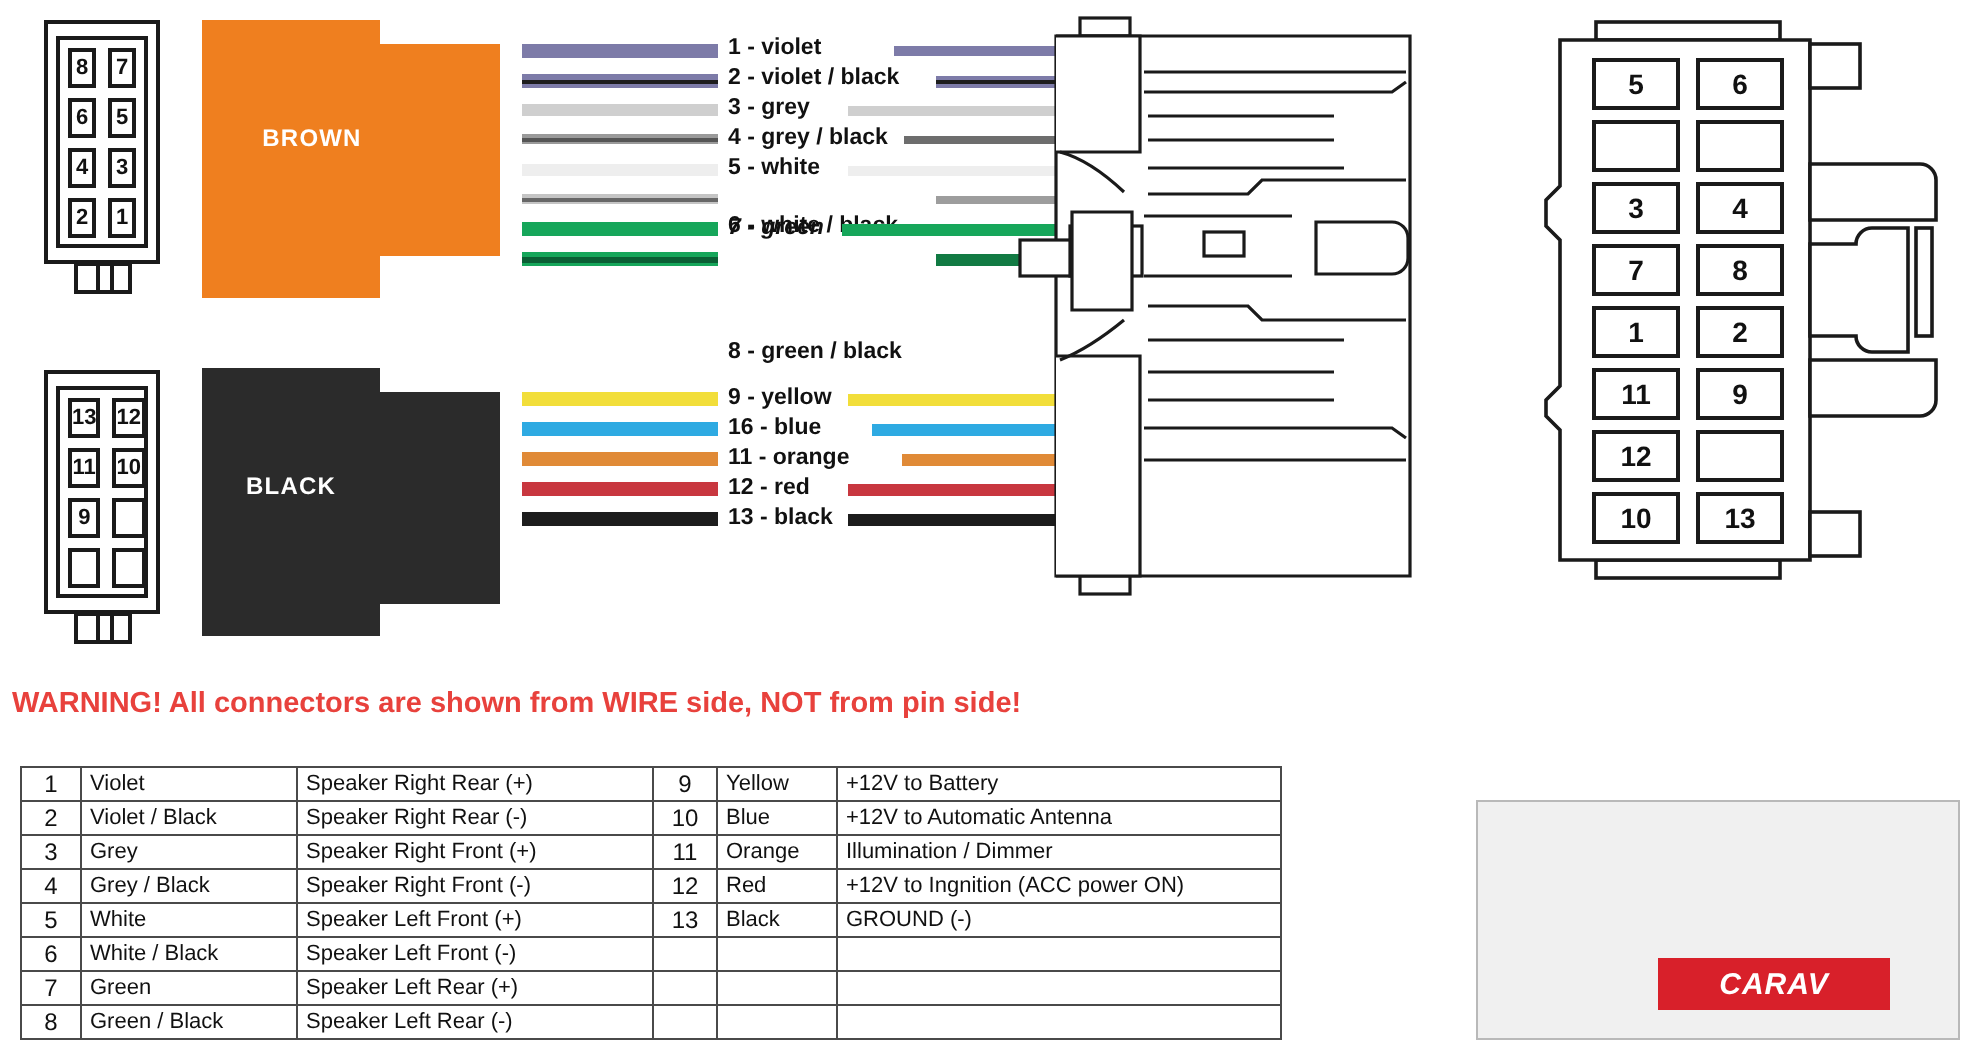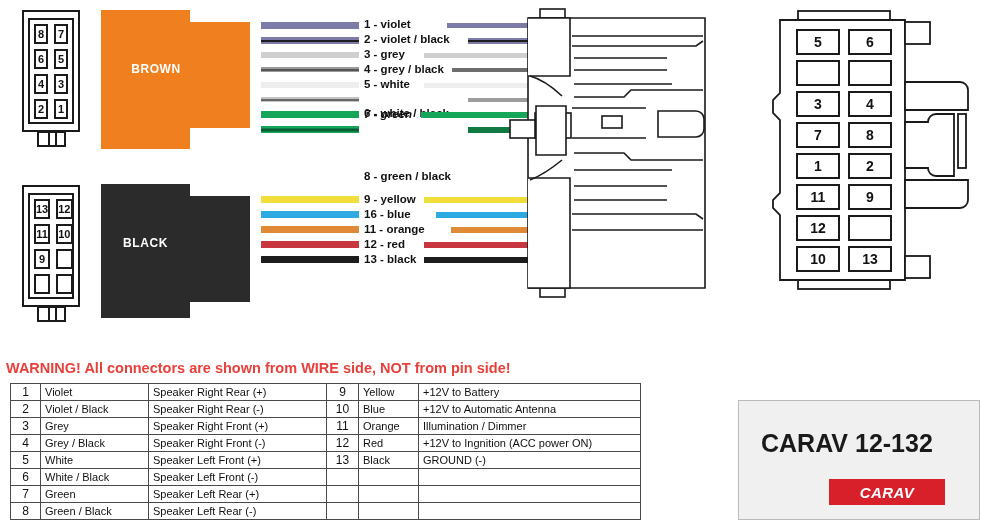--- a/index.html
+++ b/index.html
@@ -379,21 +379,21 @@
       <div class="big-pin" style="left:78px; top:143px;">2</div>
       <div class="big-pin" style="left:26px; top:174px;">11</div>
       <div class="big-pin" style="left:78px; top:174px;">9</div>
       <div class="big-pin" style="left:26px; top:205px;">12</div>
       <div class="big-pin empty" style="left:78px; top:205px;"></div>
       <div class="big-pin" style="left:26px; top:236px;">10</div>
       <div class="big-pin" style="left:78px; top:236px;">13</div>
     </div>
   </div>
 
-  <div class="warning" style="left:6px; top:344px;margin-top:16px;">WARNING! All connectors are shown from WIRE side, NOT from pin side!</div>
+  <div class="warning" style="left:6px; top:344px;">WARNING! All connectors are shown from WIRE side, NOT from pin side!</div>
 
   <table class="pin-table" style="left:10px; top:383px; width:316px;">
     <colgroup>
         <col style="width:30px">
         <col style="width:108px">
         <col style="width:178px">
       </colgroup>
     <tbody>
       <tr>
         <td class="num">1</td>
@@ -482,19 +482,18 @@
       </tr>
       <tr>
         <td class="num"></td>
         <td></td>
         <td></td>
       </tr>
     </tbody>
   </table>
 
   <div class="carav-box" style="left:738px; top:400px; width:242px; height:120px;">
-    <div class="carav-title" style="left:22px; top:28px;">CARAV 12-132</div>
     <div class="carav-logo" style="left:90px; top:78px; width:116px; height:26px;">
       <span>CARAV</span>
     </div>
   </div>
 
 </div>
 
 </body></html>

